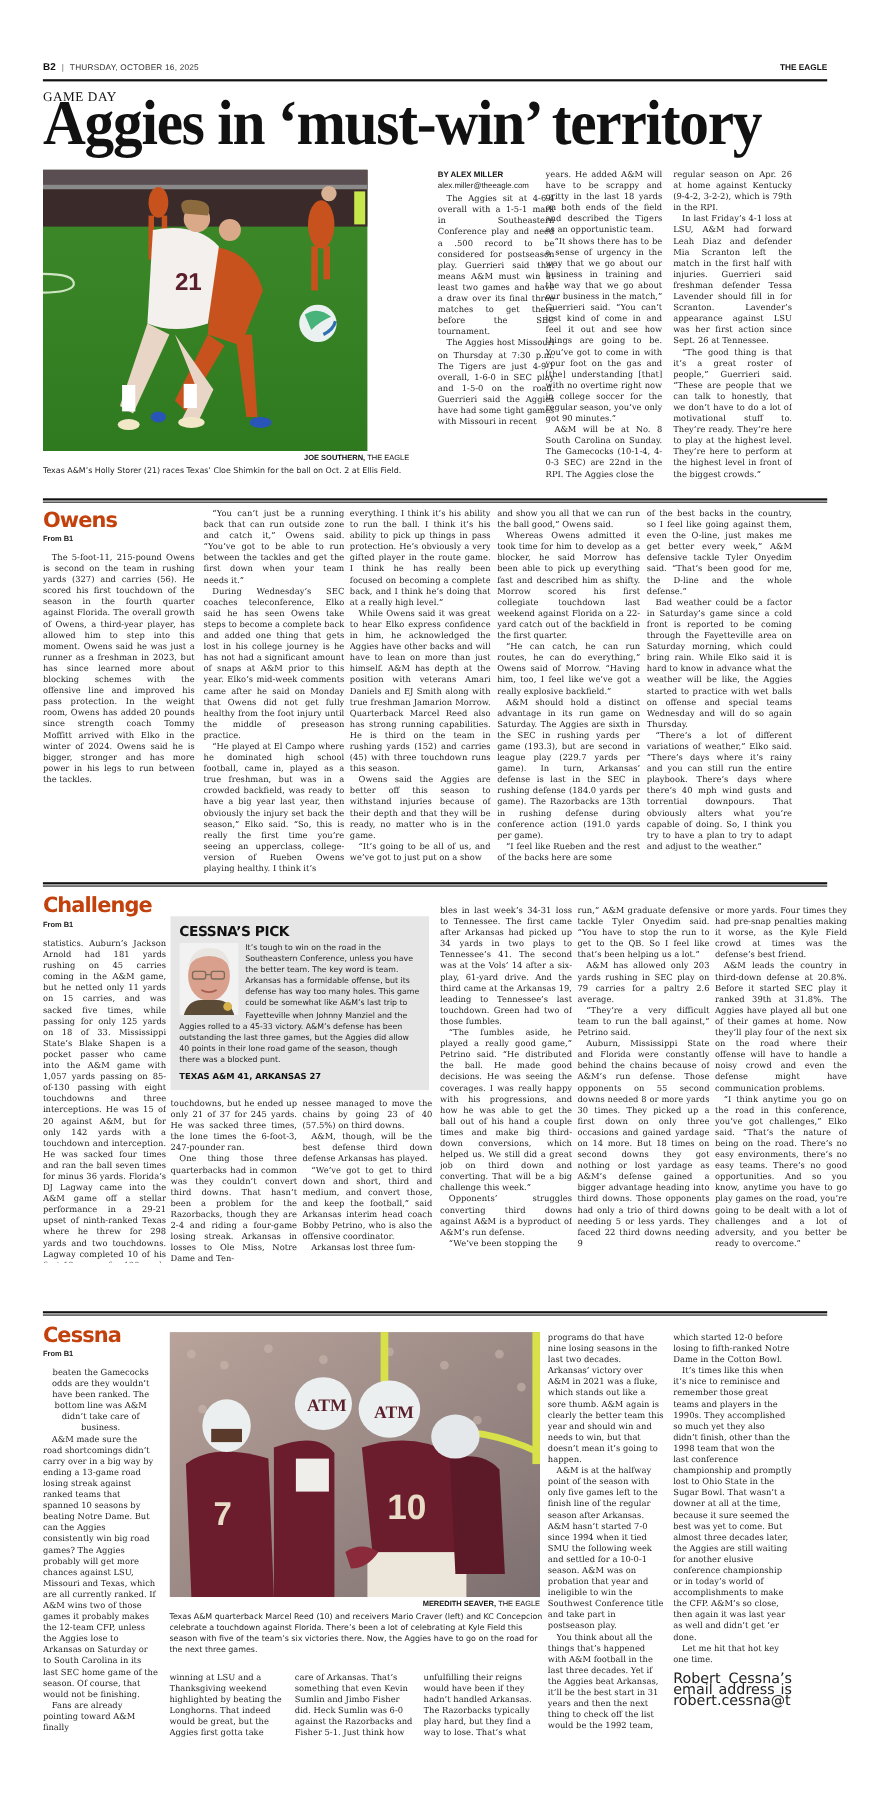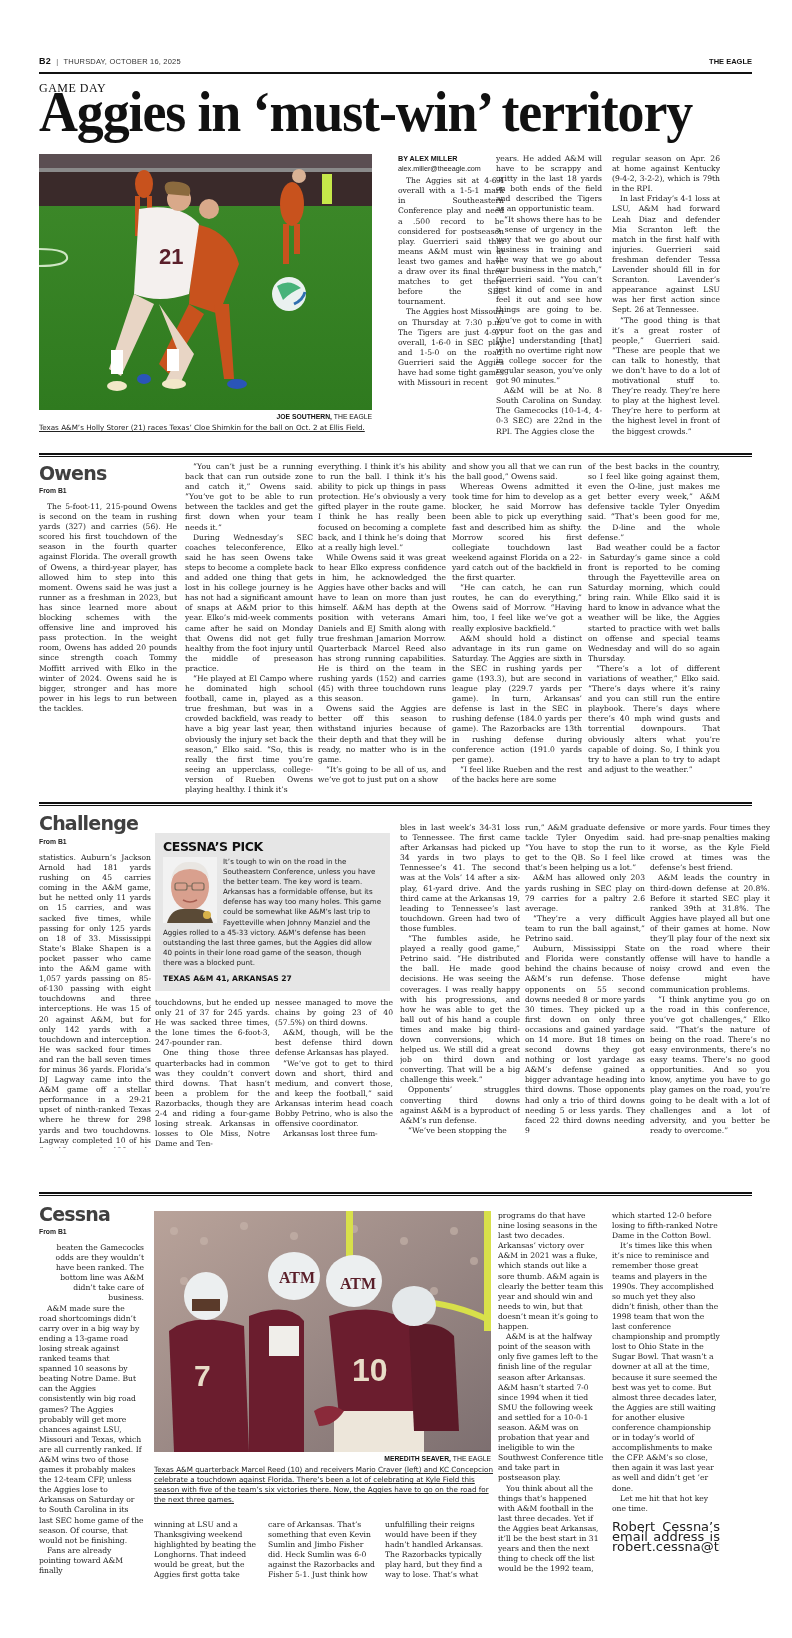--- a/index.html
+++ b/index.html
@@ -15,28 +15,28 @@
   .headline { position: absolute; left: 39px; top: 82px; width: 720px; font-family: "Liberation Serif", serif; font-weight: bold; font-size: 58px; line-height: 60px; letter-spacing: -1.2px; color: #111; transform: scaleX(0.93); transform-origin: left top; white-space: nowrap; }
 
   .text { font-family: "DejaVu Serif", serif; font-size: 7.6px; line-height: 10.1px; color: #222; text-align: justify; hyphens: auto; }
   .text p { text-indent: 8px; }
   .text p.noindent { text-indent: 0; }
   .col { position: absolute; overflow: hidden; }
 
   .photo { position: absolute; overflow: hidden; }
   .credit { position: absolute; font-family: "Liberation Sans", sans-serif; font-size: 6.8px; font-weight: bold; color: #111; text-align: right; }
   .credit span { font-weight: normal; }
-  .cutline { position: absolute; font-family: "DejaVu Sans", sans-serif; font-size: 7.2px; line-height: 10px; color: #222; text-decoration: underline; }
+  .cutline { position: absolute; font-family: "DejaVu Sans", sans-serif; font-size: 7.2px; line-height: 10px; color: #222; }
 
   .byline { font-family: "Liberation Sans", sans-serif; font-size: 7.2px; font-weight: bold; color: #111; }
   .byline-email { font-family: "Liberation Sans", sans-serif; font-size: 7.2px; color: #222; margin-bottom: 2px; }
 
   .rule { position: absolute; left: 39px; width: 713px; height: 4px; border-top: 2px solid #111; border-bottom: 1px solid #111; }
 
-  .section-head { position: absolute; font-family: "DejaVu Sans", sans-serif; font-weight: bold; font-size: 19px; letter-spacing: -0.8px; color: #404040; }
+  .section-head { position: absolute; font-family: "DejaVu Sans", sans-serif; font-weight: bold; font-size: 19px; letter-spacing: -0.8px; color: #c2410c; }
   .from-b1 { position: absolute; font-family: "Liberation Sans", sans-serif; font-weight: bold; font-size: 6.8px; color: #222; }
 
   .pick-box { position: absolute; left: 155px; top: 833px; width: 235px; height: 158px; background: #e6e6e6; padding: 6px 8px; }
   .pick-title { font-family: "DejaVu Sans", sans-serif; font-weight: bold; font-size: 12.5px; letter-spacing: -0.4px; color: #111; margin-bottom: 3px; }
   .pick-body { font-family: "DejaVu Sans", sans-serif; font-size: 7.1px; line-height: 10.1px; color: #222; }
   .pick-photo { float: left; width: 54px; height: 66px; margin: 0 6px 2px 0; position: relative; overflow: hidden; }
   .pick-pred { font-family: "DejaVu Sans", sans-serif; font-weight: bold; font-size: 7.6px; color: #111; margin-top: 6px; }
 
   .tagline { font-family: "DejaVu Sans", sans-serif; font-size: 13px; line-height: 10px; color: #222; margin-top: 8px; }
 </style>
@@ -48,21 +48,21 @@
     <b>B2</b>
     <span style="margin:0 3px;color:#666;">|</span>
     <span>THURSDAY, OCTOBER 16, 2025</span>
   </div>
   <div class="center">GAME DAY</div>
   <div class="right">THE EAGLE</div>
 </div>
 
 <h1 class="headline">Aggies in ‘must-win’ territory</h1>
 
-<div class="photo" style="left:39px;top:154px;width:333px;height:256px;">
+<div class="photo" style="left:39px;top:154px;width:295px;height:256px;">
   <svg width="333" height="256" viewBox="0 0 333 256">
     <defs>
       <linearGradient id="grass" x1="0" y1="0" x2="0" y2="1">
         <stop offset="0" stop-color="#3e8a2a"></stop>
           <stop offset="1" stop-color="#2f7a1f"></stop>
       </linearGradient>
     </defs>
     <rect width="333" height="256" fill="url(#grass)"></rect>
     <rect width="333" height="52" fill="#3a2a2a"></rect>
     <rect y="0" width="333" height="18" fill="#5b4e52"></rect>
@@ -213,21 +213,21 @@
   <p class="noindent">or more yards. Four times they had pre-snap penalties making it worse, as the Kyle Field crowd at times was the defense’s best friend.</p>
   <p>A&amp;M leads the country in third-down defense at 20.8%. Before it started SEC play it ranked 39th at 31.8%. The Aggies have played all but one of their games at home. Now they’ll play four of the next six on the road where their offense will have to handle a noisy crowd and even the defense might have communication problems.</p>
   <p>“I think anytime you go on the road in this conference, you’ve got challenges,” Elko said. “That’s the nature of being on the road. There’s no easy environments, there’s no easy teams. There’s no good opportunities. And so you know, anytime you have to go play games on the road, you’re going to be dealt with a lot of challenges and a lot of adversity, and you better be ready to overcome.”</p>
 </div>
 
 <div class="rule" style="top:1192px;"></div>
 
 <div class="section-head" style="left:39px;top:1203px;">Cessna</div>
 <div class="from-b1" style="left:39px;top:1228px;">From B1</div>
 <div class="col text" style="left:39px;top:1243px;width:105px;height:385px;">
-  <p class="noindent" style="text-align:right;">beaten the Gamecocks odds are they wouldn’t have been ranked. The bottom line was A&amp;M didn’t take care of business.</p>
+  <p class="noindent" style="text-align:center;">beaten the Gamecocks odds are they wouldn’t have been ranked. The bottom line was A&amp;M didn’t take care of business.</p>
   <p style="text-align:left;">A&amp;M made sure the road shortcomings didn’t carry over in a big way by ending a 13-game road losing streak against ranked teams that spanned 10 seasons by beating Notre Dame. But can the Aggies consistently win big road games? The Aggies probably will get more chances against LSU, Missouri and Texas, which are all currently ranked. If A&amp;M wins two of those games it probably makes the 12-team CFP, unless the Aggies lose to Arkansas on Saturday or to South Carolina in its last SEC home game of the season. Of course, that would not be finishing.</p>
   <p style="text-align:left;">Fans are already pointing toward A&amp;M finally</p>
 </div>
 
 <div class="photo" style="left:154px;top:1211px;width:337px;height:241px;">
   <svg width="337" height="241" viewBox="0 0 337 241">
     <defs>
       <linearGradient id="crowd" x1="0" y1="0" x2="1" y2="1">
         <stop offset="0" stop-color="#b9a39a"></stop>
           <stop offset="0.5" stop-color="#9c8a86"></stop>

